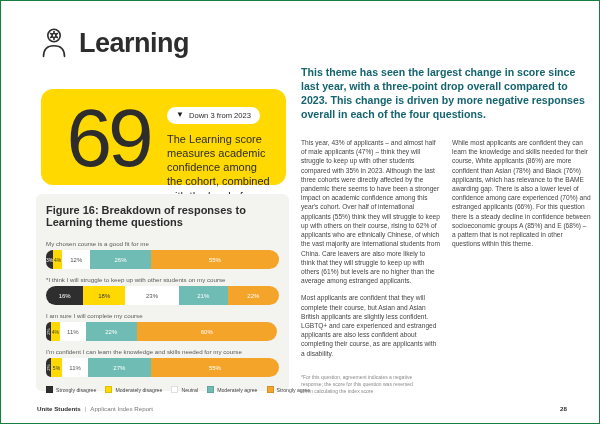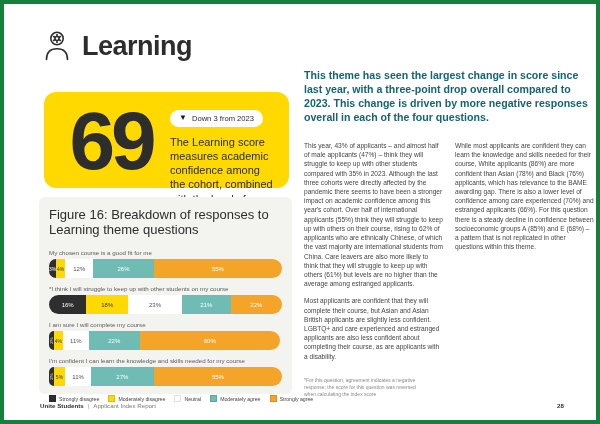--- a/index.html
+++ b/index.html
@@ -1,35 +1,35 @@
 <!DOCTYPE html>
 <html><head>
 <meta charset="utf-8">
 <style>
   * { box-sizing: border-box; margin: 0; padding: 0; }
   html,body { width:600px; height:424px; background:#fff; font-family:"Liberation Sans", sans-serif; }
-  .page { position:relative; width:600px; height:424px; background:#ffffff; border:4px solid #15803d; overflow:hidden; }
+  .page { position:relative; width:600px; height:424px; background:#ffffff; border:1px solid #15803d; overflow:hidden; }
 
   
   .header { position:absolute; left:38px; top:26px; display:flex; align-items:center; gap:10px; }
   .header .icon { width:30px; height:32px; }
   .page-title { font-size:27px; font-weight:bold; color:#2d2d2d; letter-spacing:-0.5px; }
 
   
   .score-card { position:absolute; left:40px; top:88px; width:245px; height:96px; background:#FFD900; border-radius:12px; display:flex; padding:10px 12px 10px 8px; }
-  .score-num { width:118px; font-size:82px; font-weight:700; color:#2d2d2d; line-height:0.95; text-align:center; letter-spacing:-4px; }
+  .score-num { width:118px; font-size:82px; font-weight:400; color:#2d2d2d; line-height:0.95; text-align:center; letter-spacing:-4px; }
   .score-right { flex:1; padding-top:4px; }
   .change-pill { display:inline-flex; align-items:center; gap:5px; background:#ffffff; border-radius:10px; padding:4px 9px; }
   .change-tri { font-size:8px; color:#1a1a1a; line-height:1; }
   .change-label { font-size:7.6px; font-weight:normal; color:#2d2d2d; white-space:nowrap; }
   .score-desc { margin-top:8px; font-size:11px; font-weight:normal; color:#2d2d2d; line-height:1.3; }
 
   
   .figure-card { position:absolute; left:35px; top:193px; width:253px; height:197px; background:#f3f3f0; border-radius:6px; padding:10px 10px 8px 10px; }
-  .figure-title { font-size:13px; font-weight:normal; color:#2d2d2d; margin-bottom:12px; }
+  .figure-title { font-size:11px; font-weight:bold; color:#2d2d2d; margin-bottom:12px; }
   .fig-row { margin-bottom:7px; }
   .q-label { font-size:6.2px; color:#5a5a5a; margin-bottom:3px; }
   .q-bar { display:flex; width:100%; height:19px; }
   .seg { position:relative; display:flex; align-items:center; justify-content:center; overflow:hidden; height:100%; }
   .seg:first-child { border-radius:10px 0 0 10px; }
   .seg:last-child { border-radius:0 10px 10px 0; }
   .seg-label { font-size:6px; white-space:nowrap; }
   .seg-label.small { font-size:5px; }
   .seg-label.rot { transform:rotate(-90deg); font-size:4.4px; }
   .legend { display:flex; align-items:center; gap:9px; margin-top:9px; flex-wrap:nowrap; }

